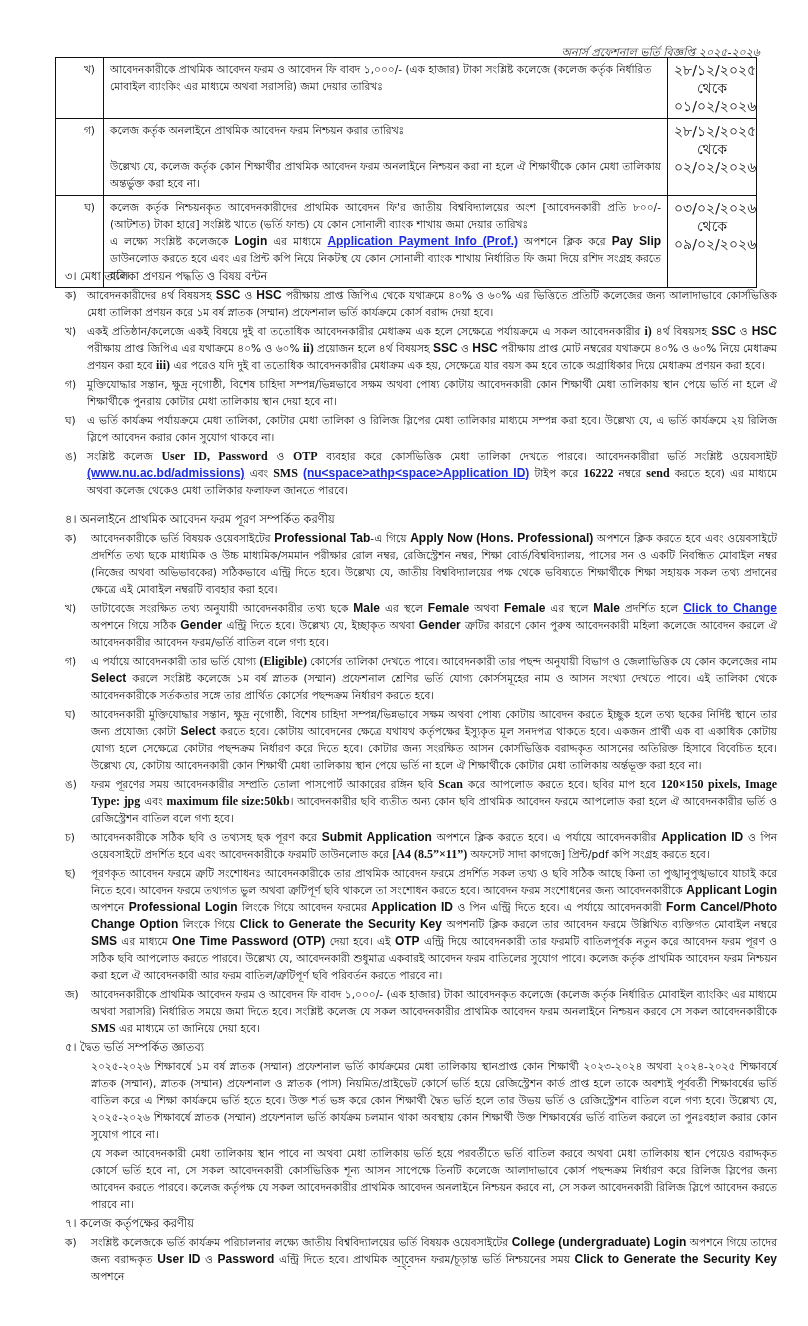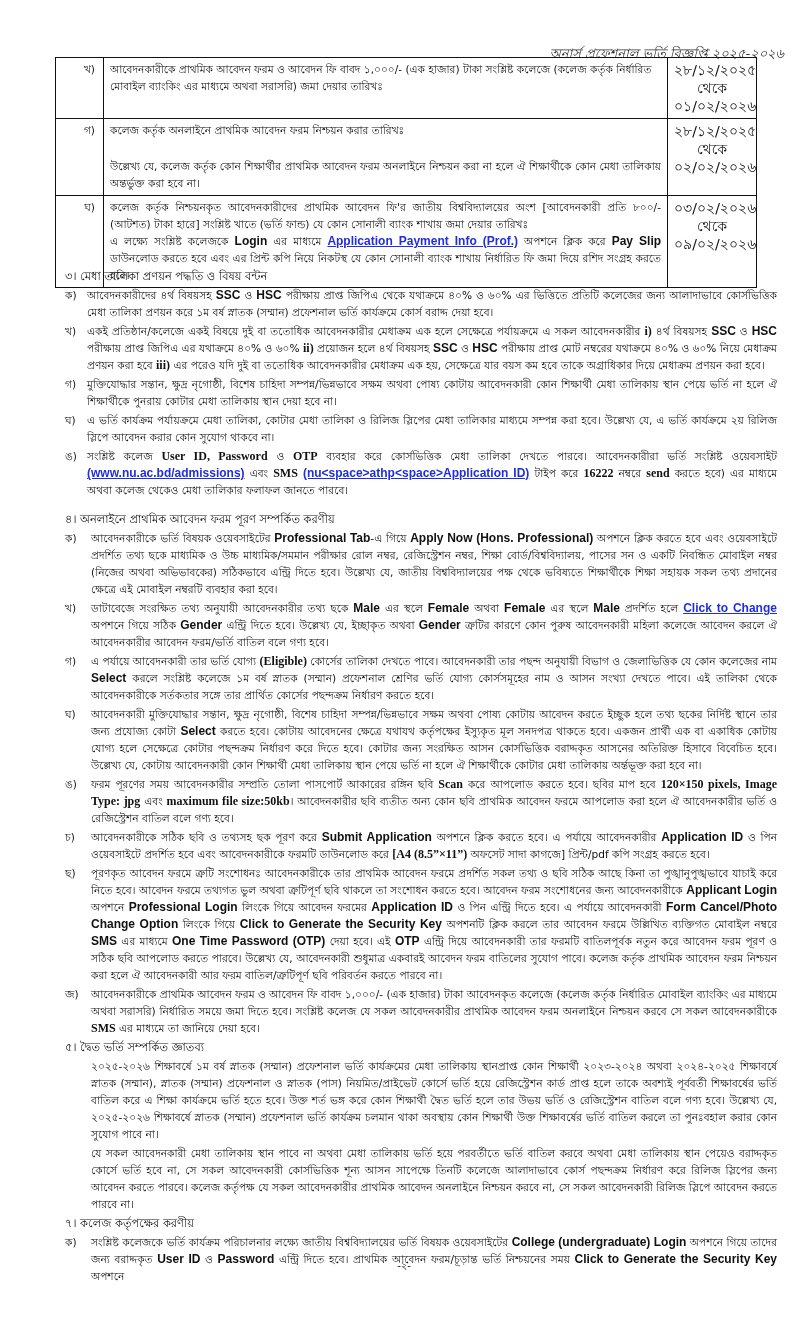--- a/index.html
+++ b/index.html
@@ -1,21 +1,21 @@
 <!DOCTYPE html>
 <html><head>
 <meta charset="utf-8">
 <style>
   html, body { margin: 0; padding: 0; background: #ffffff; }
   body {
     width: 808px; height: 1326px; position: relative; overflow: hidden;
     font-family: "DejaVu Sans", sans-serif; color: #111; font-size: 10.6px;
   }
   .hdr {
-    position: absolute; right: 24px; top: 44px; font-size: 13px; font-style: italic; color: #333;
+    position: absolute; right: 48px; top: 44px; font-size: 11px; font-style: italic; color: #333;
   }
   table.sched {
     position: absolute; left: 55px; top: 57px; width: 702px;
     border-collapse: collapse; table-layout: fixed;
   }
   table.sched td { border: 1.3px solid #111; vertical-align: top; padding: 3px 6px; line-height: 17px; }
   table.sched td.lbl { width: 33px; text-align: right; padding-right: 8px; }
   table.sched td.dt { width: 76px; text-align: center; font-size: 14px; line-height: 18px; margin-top: 44px; }
   .r1 td { height: 44px; }
   .r2 td { height: 63px; }

